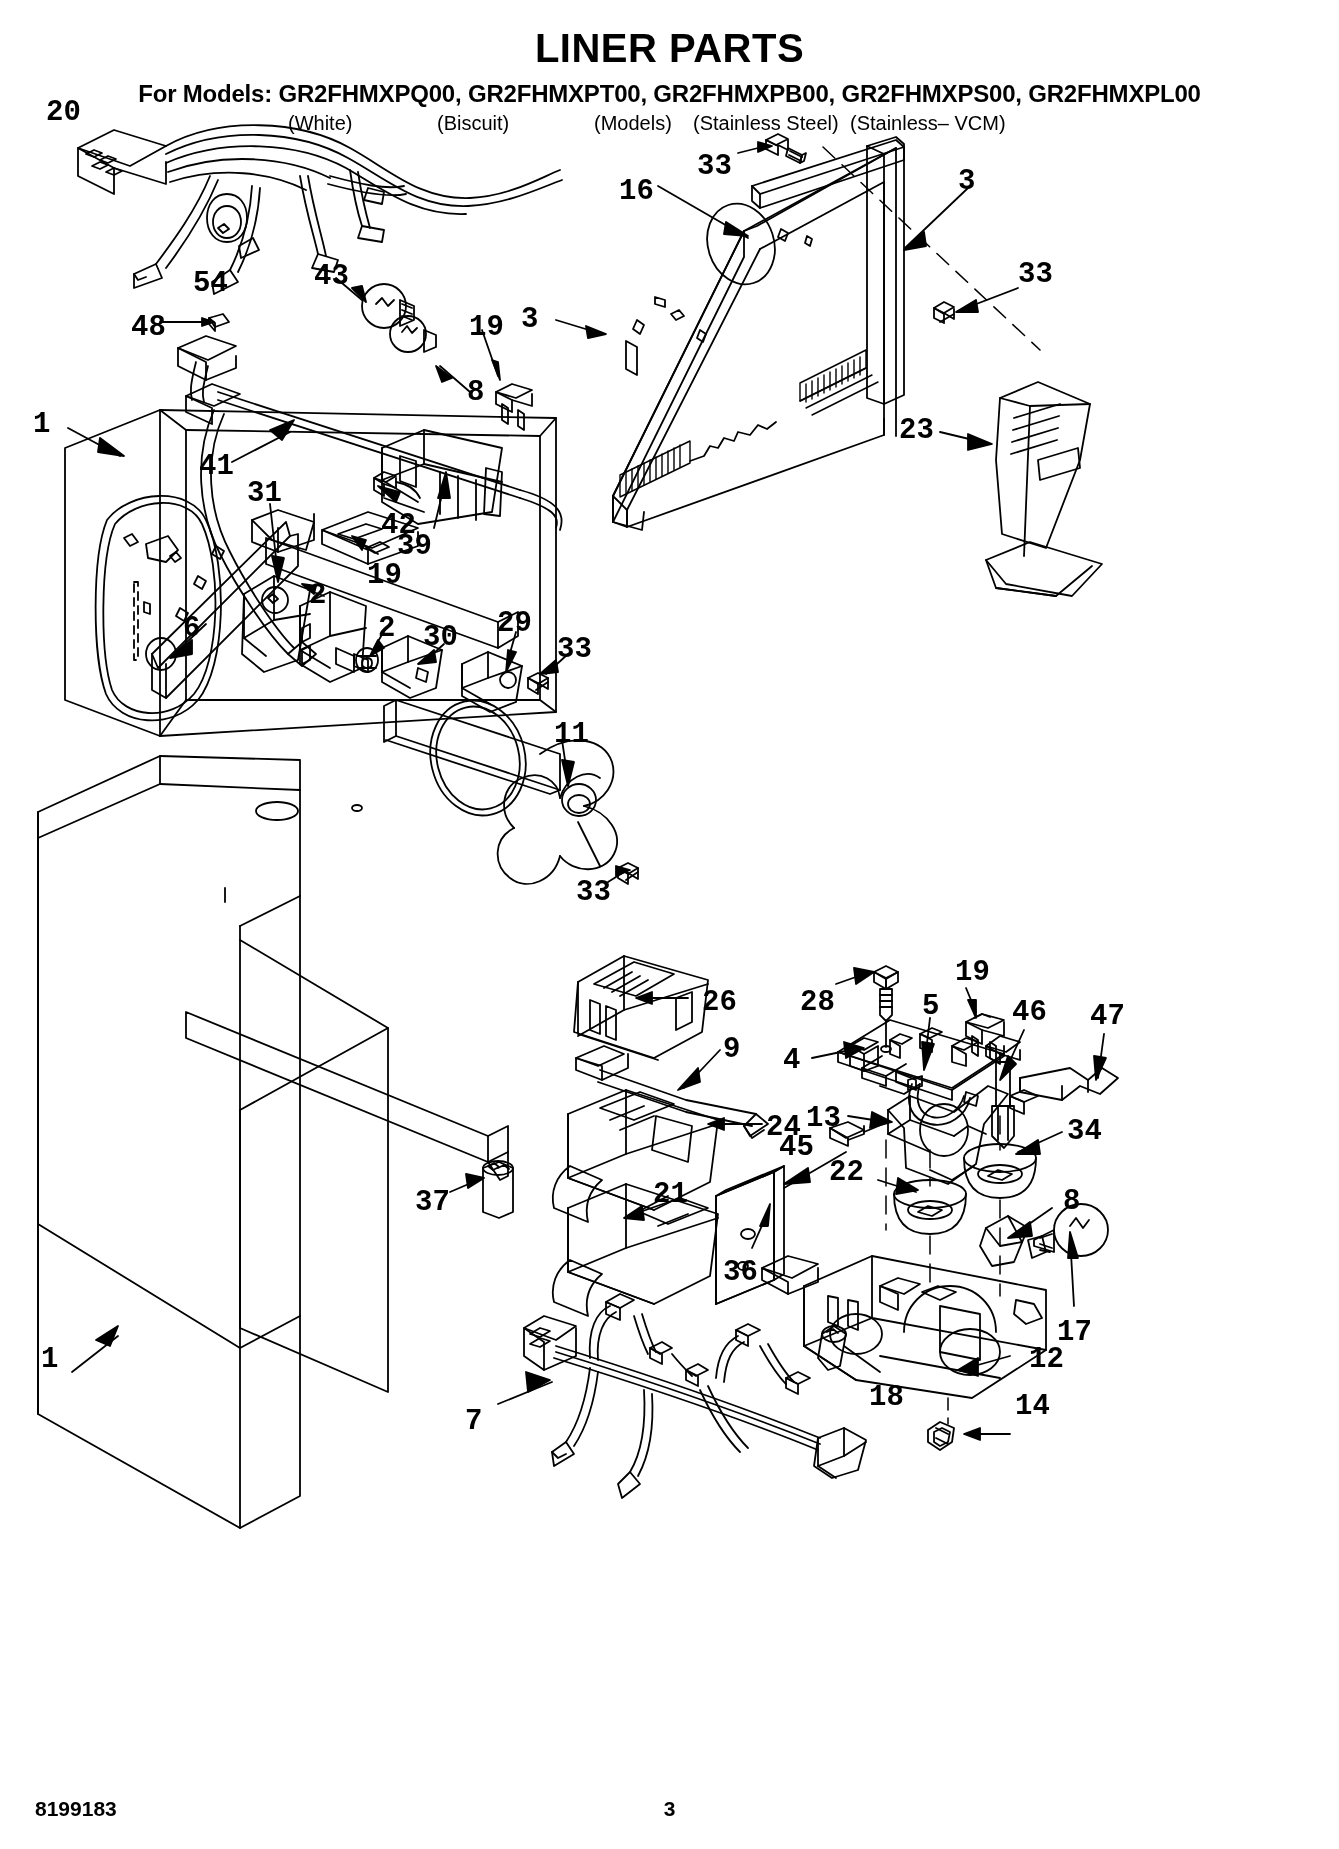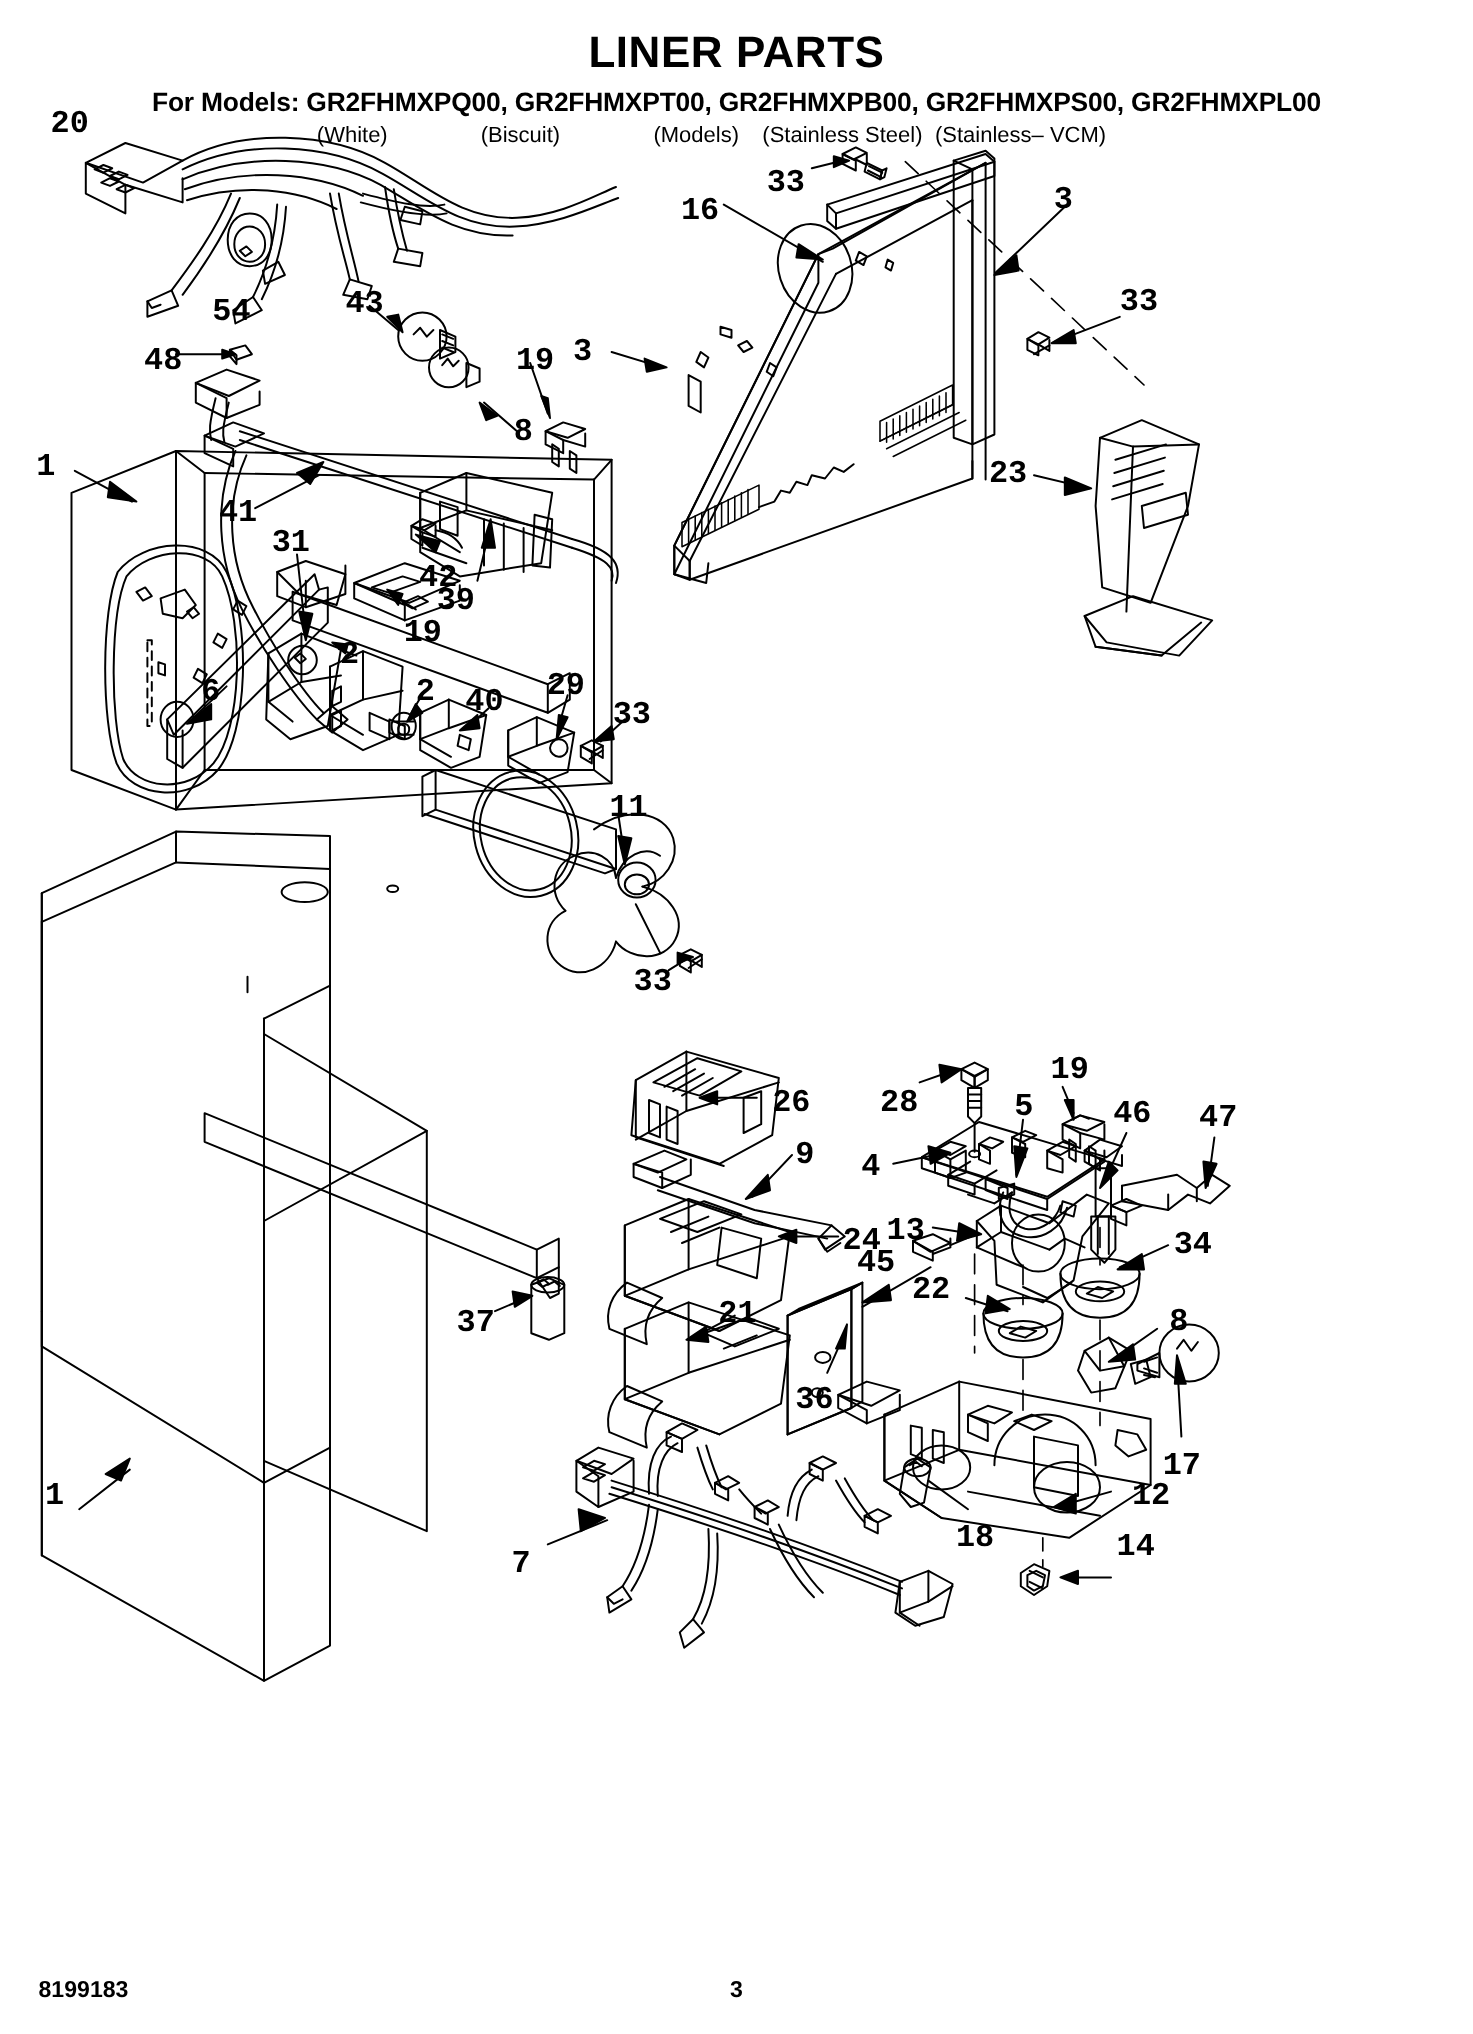--- a/index.html
+++ b/index.html
@@ -738,21 +738,21 @@
     <div class="callout" style="left: 899px; top: 416px;">23</div>
     <div class="callout" style="left: 33px; top: 410px;">1</div>
     <div class="callout" style="left: 199px; top: 452px;">41</div>
     <div class="callout" style="left: 247px; top: 479px;">31</div>
     <div class="callout" style="left: 381px; top: 511px;">42</div>
     <div class="callout" style="left: 397px; top: 532px;">39</div>
     <div class="callout" style="left: 367px; top: 561px;">19</div>
     <div class="callout" style="left: 183px; top: 614px;">6</div>
     <div class="callout" style="left: 309px; top: 581px;">2</div>
     <div class="callout" style="left: 378px; top: 614px;">2</div>
-    <div class="callout" style="left: 423px; top: 623px;">40</div>
+    <div class="callout" style="left: 423px; top: 623px;">30</div>
     <div class="callout" style="left: 497px; top: 609px;">29</div>
     <div class="callout" style="left: 557px; top: 635px;">33</div>
     <div class="callout" style="left: 554px; top: 720px;">11</div>
     <div class="callout" style="left: 576px; top: 878px;">33</div>
     <div class="callout" style="left: 702px; top: 988px;">26</div>
     <div class="callout" style="left: 800px; top: 988px;">28</div>
     <div class="callout" style="left: 922px; top: 992px;">5</div>
     <div class="callout" style="left: 955px; top: 958px;">19</div>
     <div class="callout" style="left: 1012px; top: 998px;">46</div>
     <div class="callout" style="left: 1090px; top: 1002px;">47</div>

